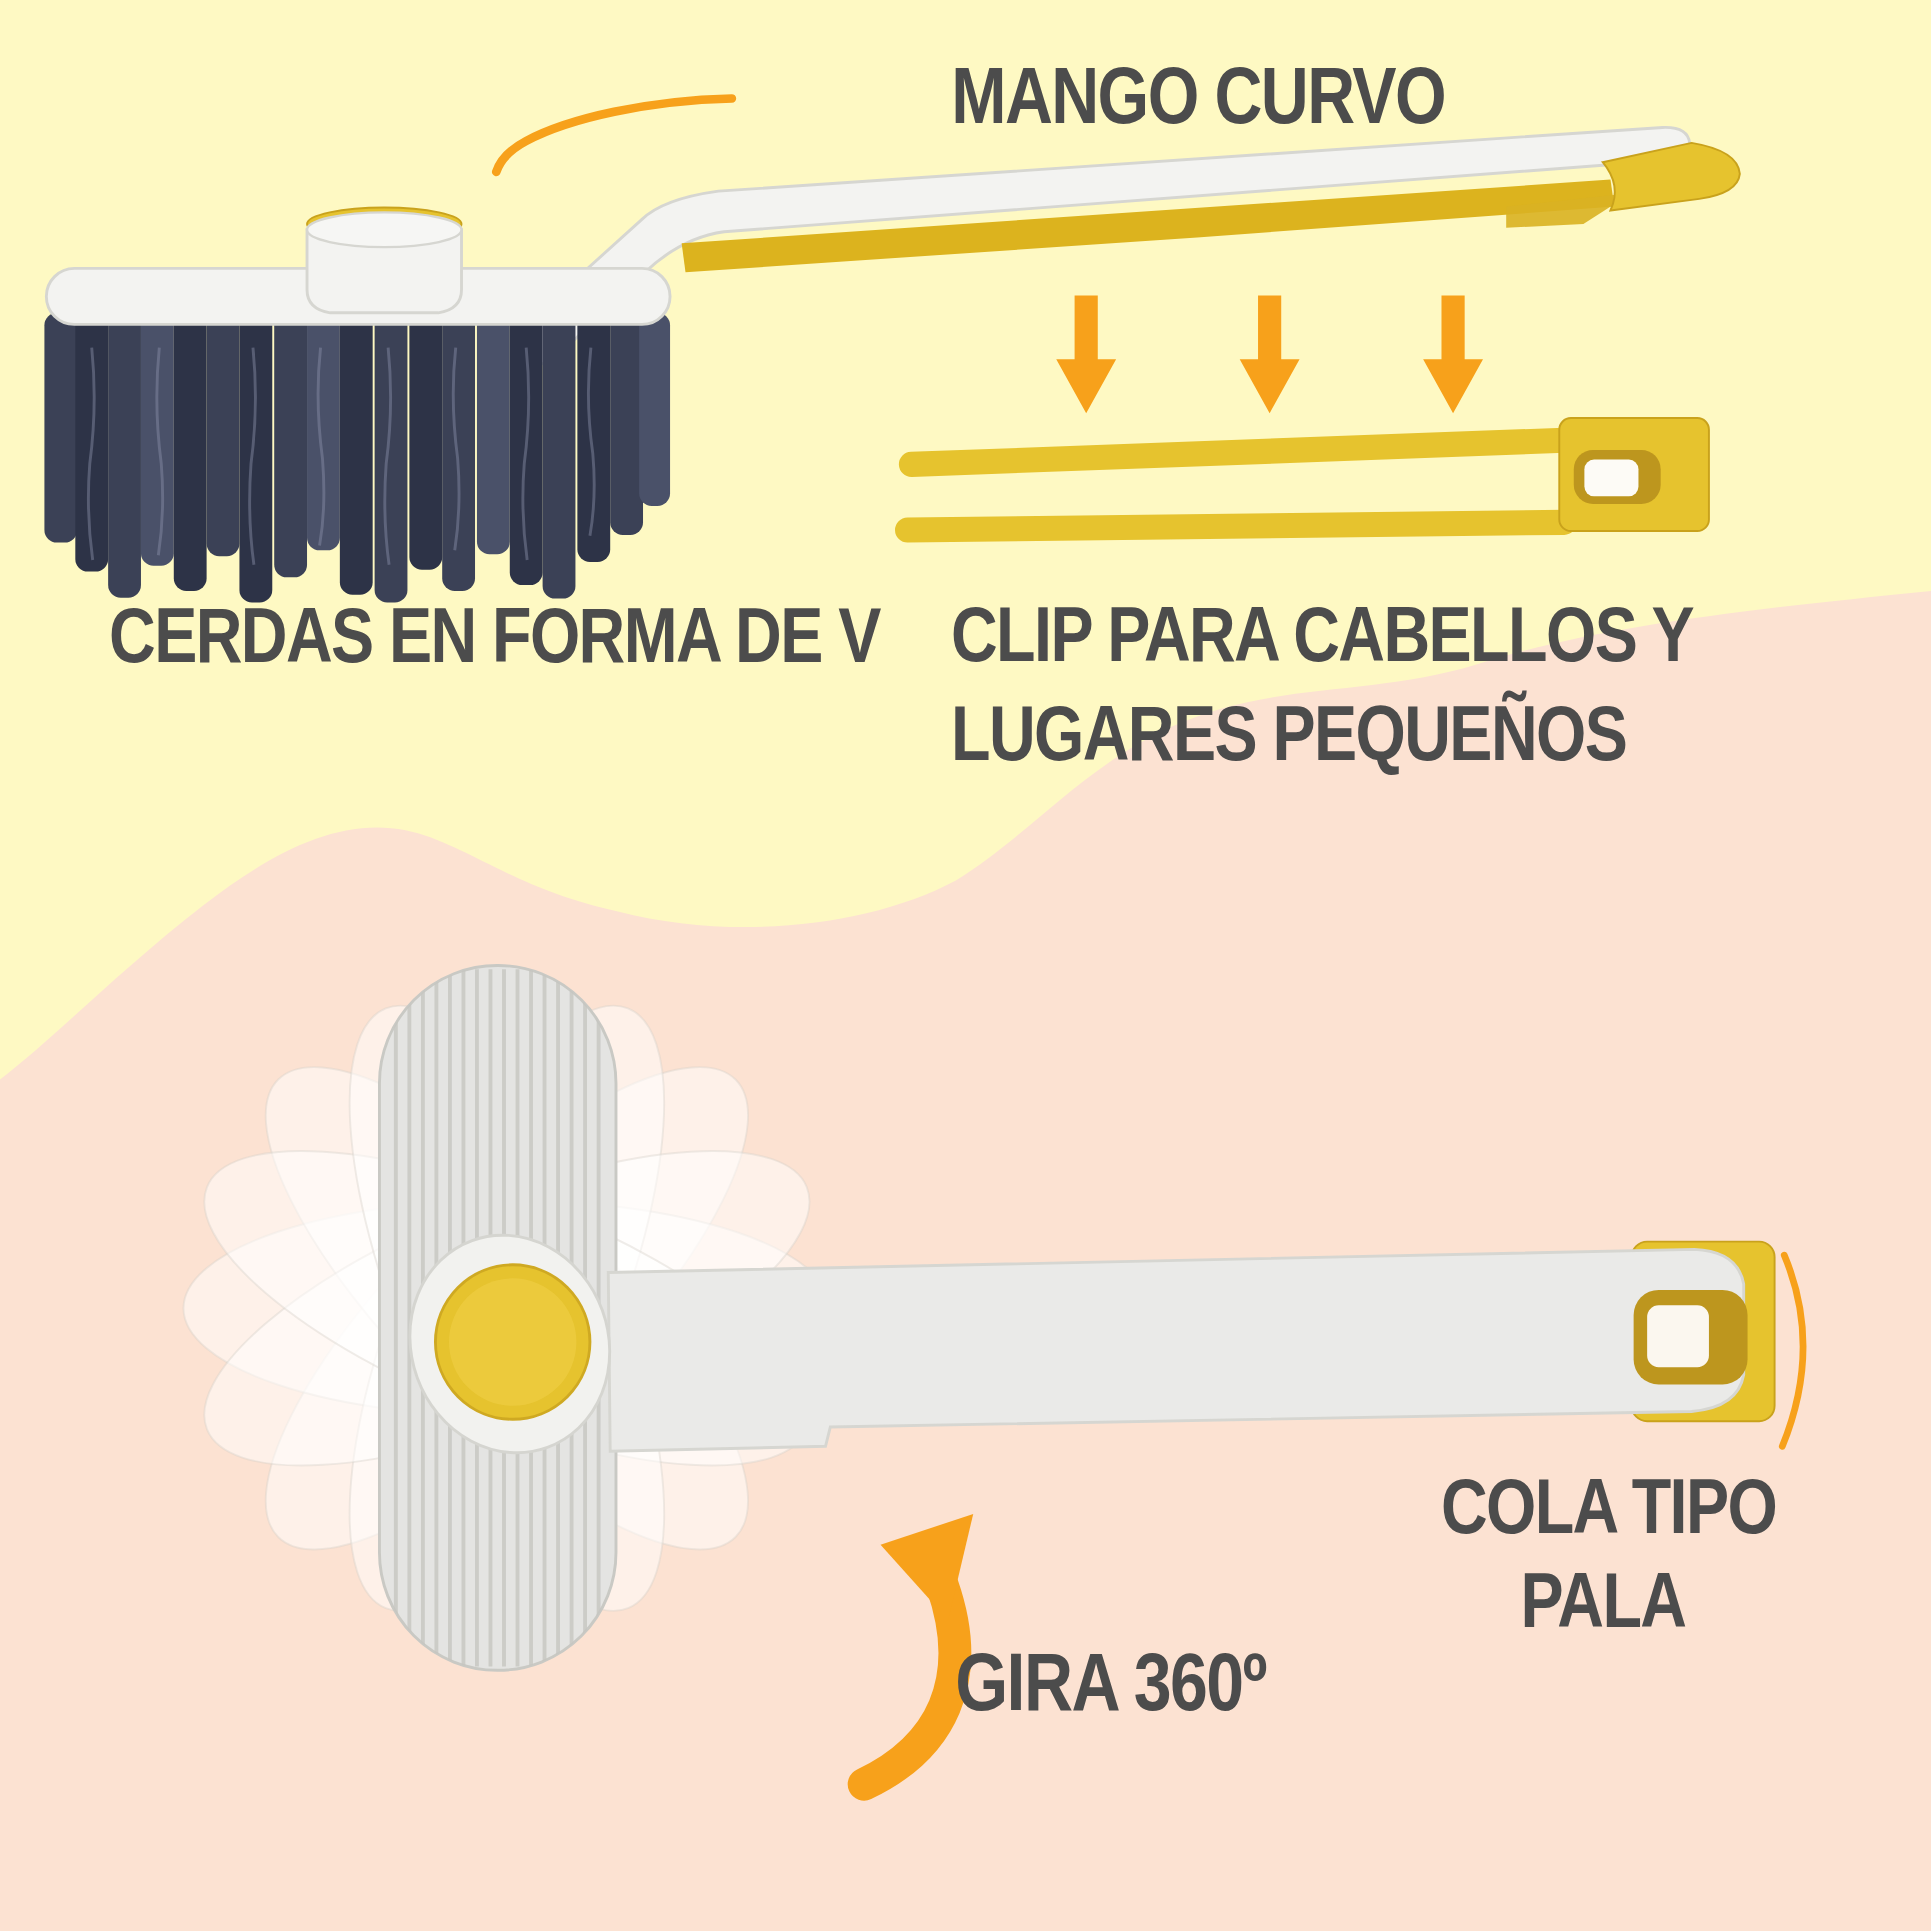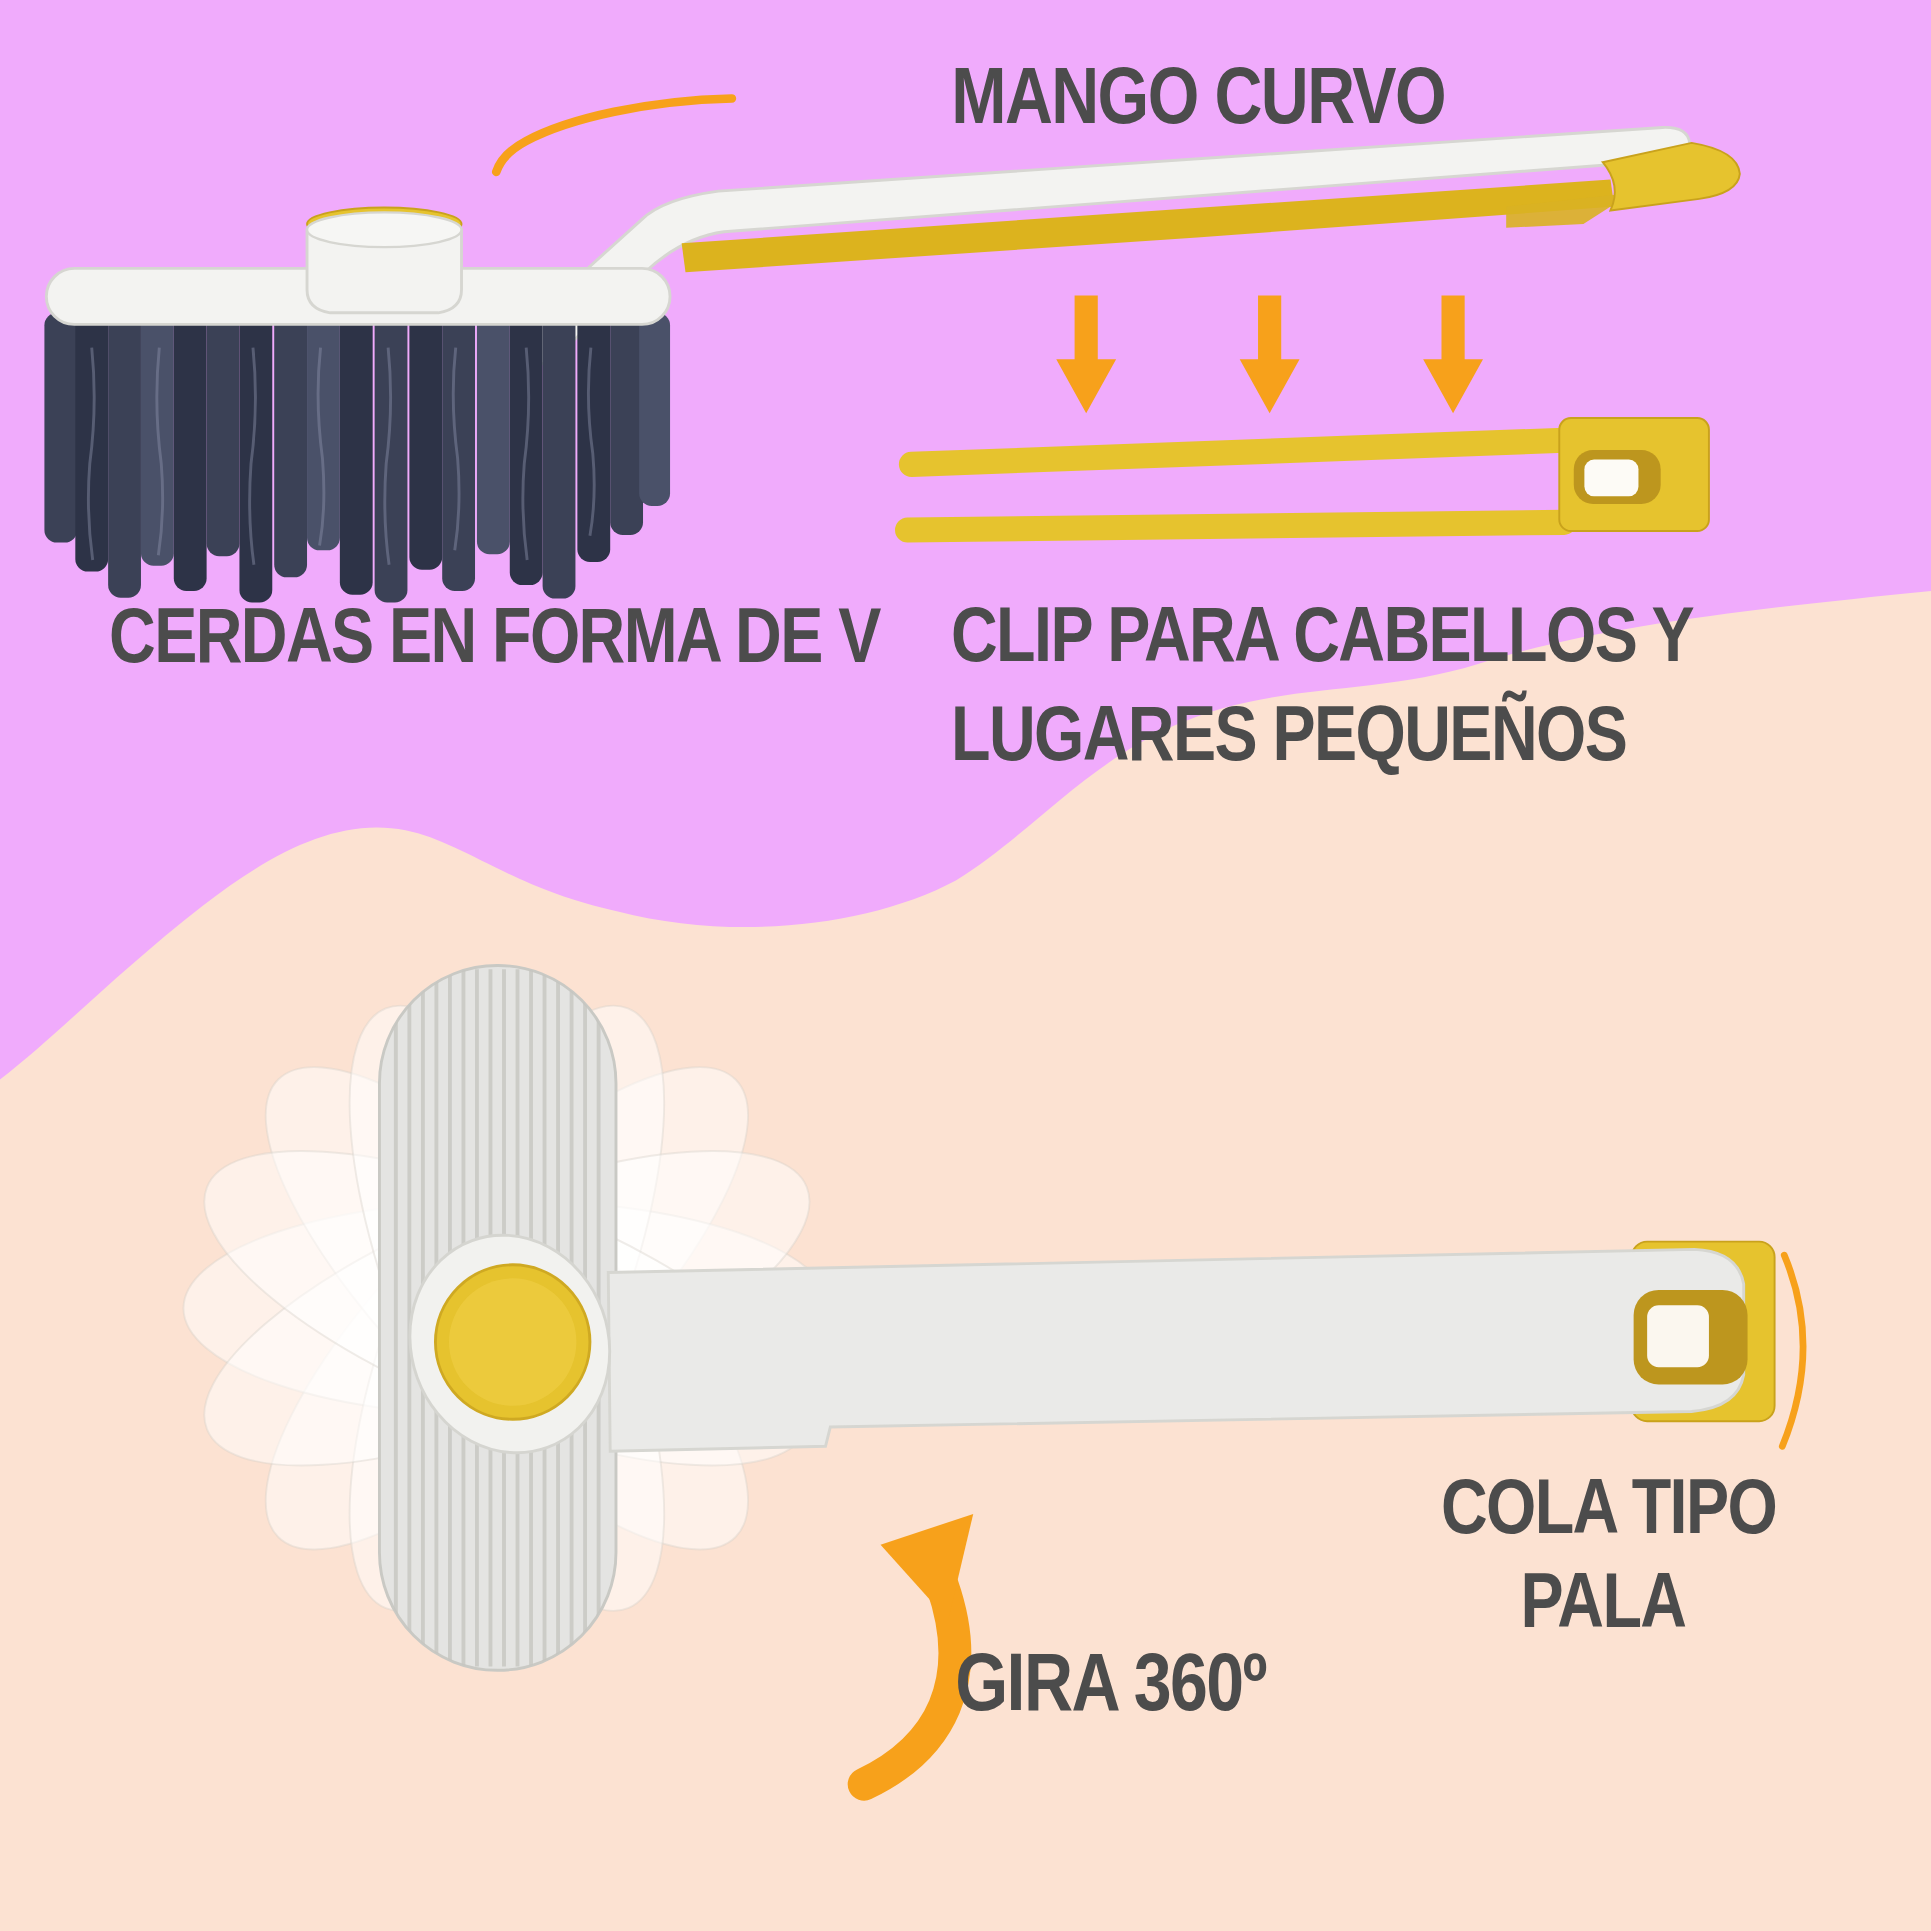--- a/index.html
+++ b/index.html
@@ -12,21 +12,21 @@
     --navy2:#2D3347;
     --navy3:#4A5169;
     --plastic:#F3F3F1;
     --plastic2:#EAEAE8;
     --plastic-stroke:#D6D6D1;
     --gray-head:#E4E4E2;
     --ridge:#C6C6C1;
   }
   html,body{margin:0;padding:0;background:#ffffff;}
   .stage{position:relative;width:1931px;height:1931px;overflow:hidden;
-         font-family:"Liberation Sans",sans-serif;background:#f0abfc;}
+         font-family:"Liberation Sans",sans-serif;background:#fef9c3;}
   svg{position:absolute;left:0;top:0;}
   .label{position:absolute;font-weight:700;color:var(--text);
          letter-spacing:-1.9px;white-space:nowrap;}
   .cond{transform:scaleX(.84);}
   .o-fill{fill:var(--accent);}
   .o-stroke{stroke:var(--accent);fill:none;}
   .y-fill{fill:var(--yellow);stroke:var(--yellow-dark);stroke-width:2;}
   .plastic{fill:var(--plastic);stroke:var(--plastic-stroke);stroke-width:3;}
   .plastic2{fill:var(--plastic2);stroke:var(--plastic-stroke);stroke-width:3;}
   .navy-a{fill:var(--navy);} .navy-b{fill:var(--navy2);} .navy-c{fill:var(--navy3);}

